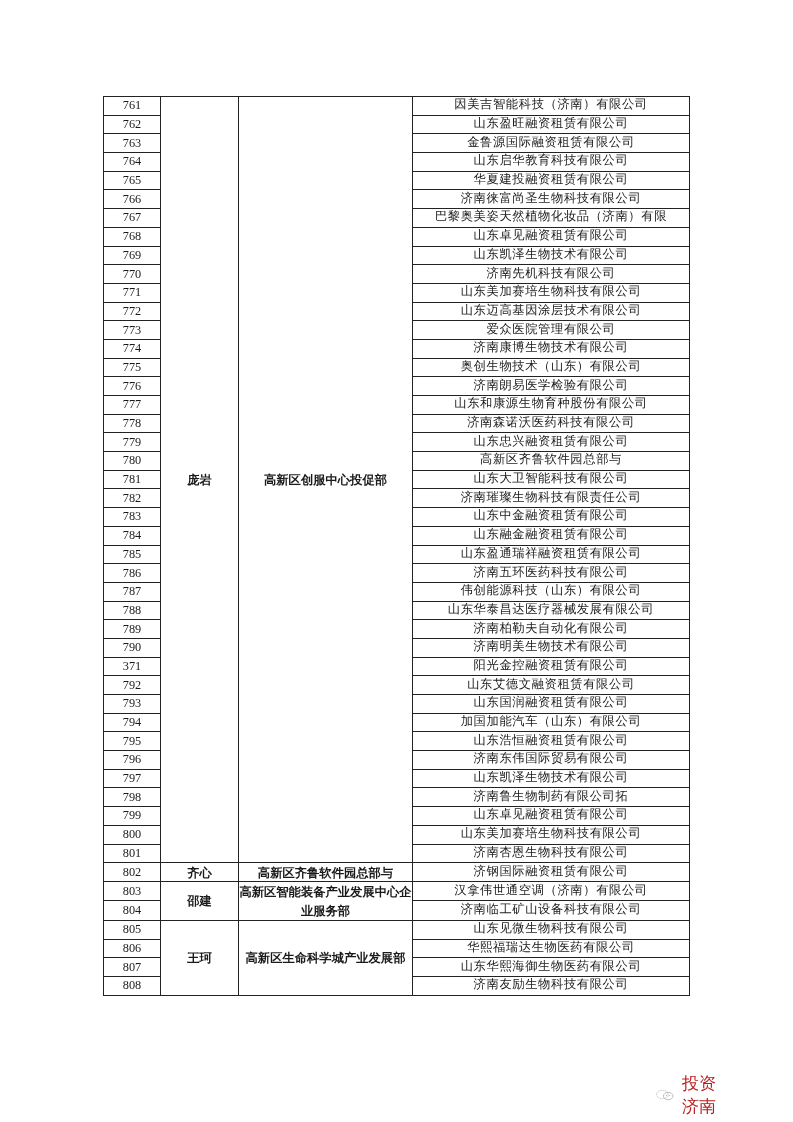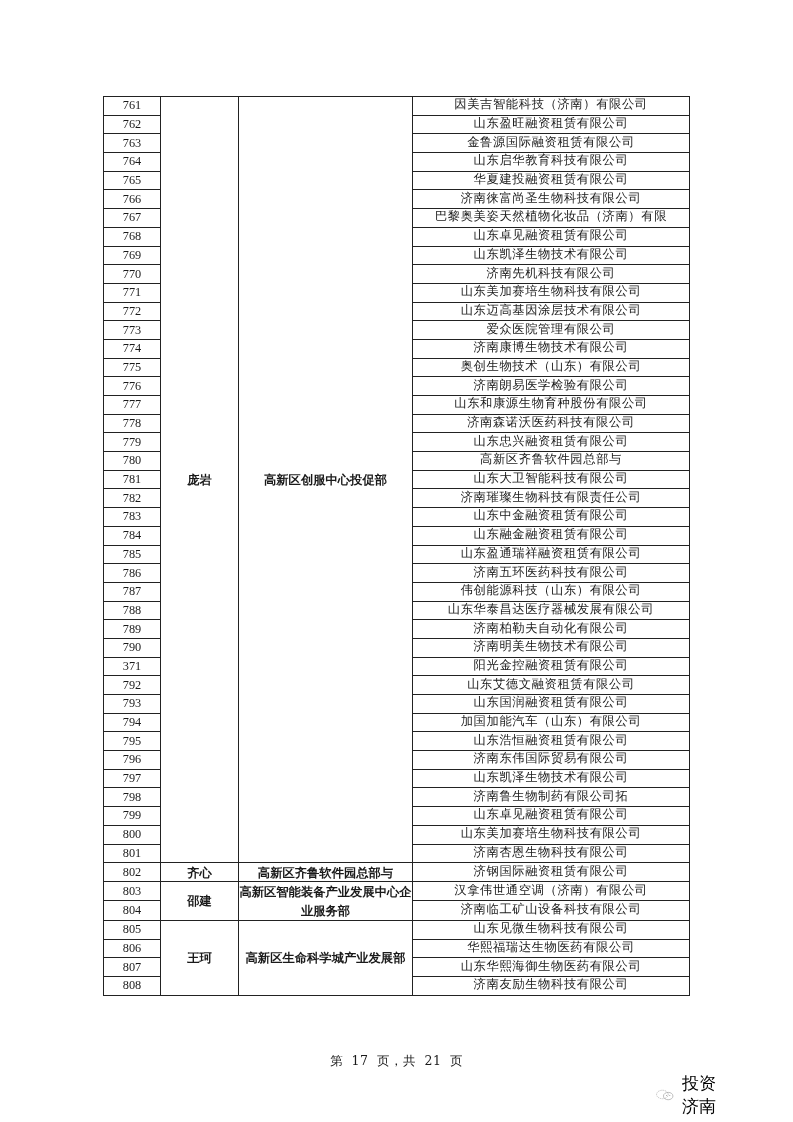--- a/index.html
+++ b/index.html
@@ -22,21 +22,21 @@
   td.dept.wrap { white-space: normal; line-height: 19px; }
   td.company { letter-spacing: 0.6px; font-family: Liberation Mono, monospace; }
   col.c1 { width: 57px; }
   col.c2 { width: 78px; }
   col.c3 { width: 174px; }
   col.c4 { width: 277px; }
   .footer { position: absolute; top: 1053px; left: 0; width: 793px; text-align: center;
             font-size: 12.5px; letter-spacing: 0.5px; }
   .footer span { margin: 0 2px; }
   .watermark { position: absolute; left: 655px; top: 1072px; display: flex; align-items: center;
-               color: #000000; font-size: 17px; }
+               color: #b91c1c; font-size: 17px; }
   .watermark .icon { width: 40px; height: 24px; margin-right: 6px; }
 </style>
 </head>
 <body>
 
 <div class="page">
   <table class="list">
     <colgroup>
         <col class="c1">
         <col class="c2">
@@ -240,27 +240,20 @@
           <td class="num">807</td>
           <td class="company">山东华熙海御生物医药有限公司</td>
         </tr>
         <tr>
           <td class="num">808</td>
           <td class="company">济南友励生物科技有限公司</td>
         </tr>
       </tbody>
   </table>
 
-  <div class="footer">
-    <span>第</span>
-    <span>17</span>
-    <span>页，共</span>
-    <span>21</span>
-    <span>页</span>
-  </div>
 
   <div class="watermark">
     <svg class="icon" viewBox="0 0 40 24">
       <ellipse cx="14" cy="11" rx="11" ry="8" fill="none" stroke="#9a9a9a" stroke-width="1.2" stroke-dasharray="2 1.5"></ellipse>
       <ellipse cx="25" cy="14" rx="9" ry="7" fill="none" stroke="#9a9a9a" stroke-width="1.2"></ellipse>
       <circle cx="22" cy="13" r="1" fill="#9a9a9a"></circle>
       <circle cx="28" cy="13" r="1" fill="#9a9a9a"></circle>
     </svg>
     <span>投资济南</span>
   </div>

